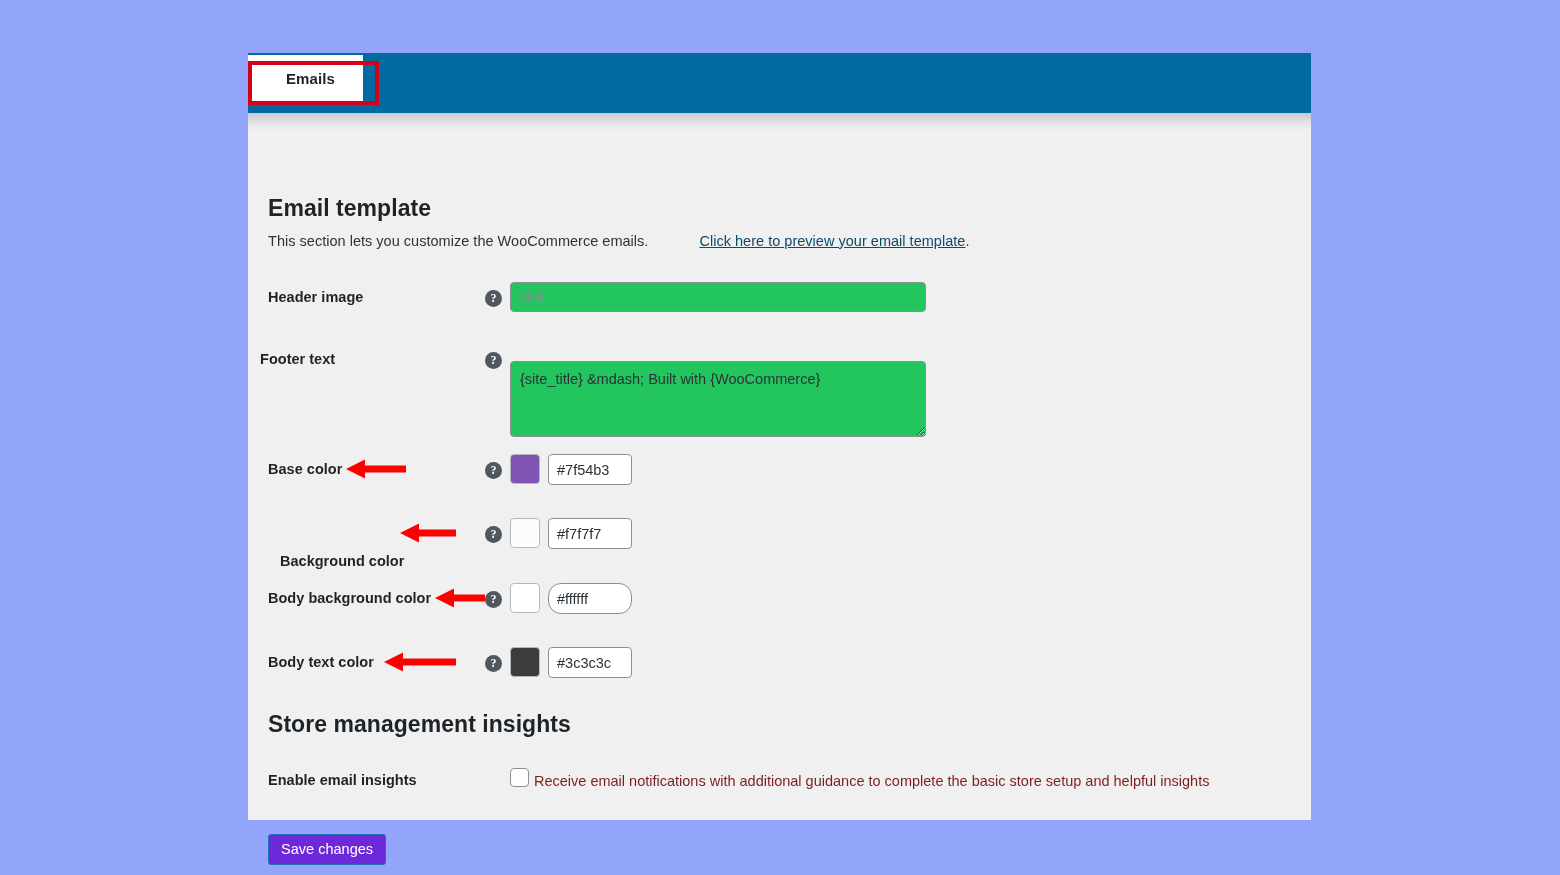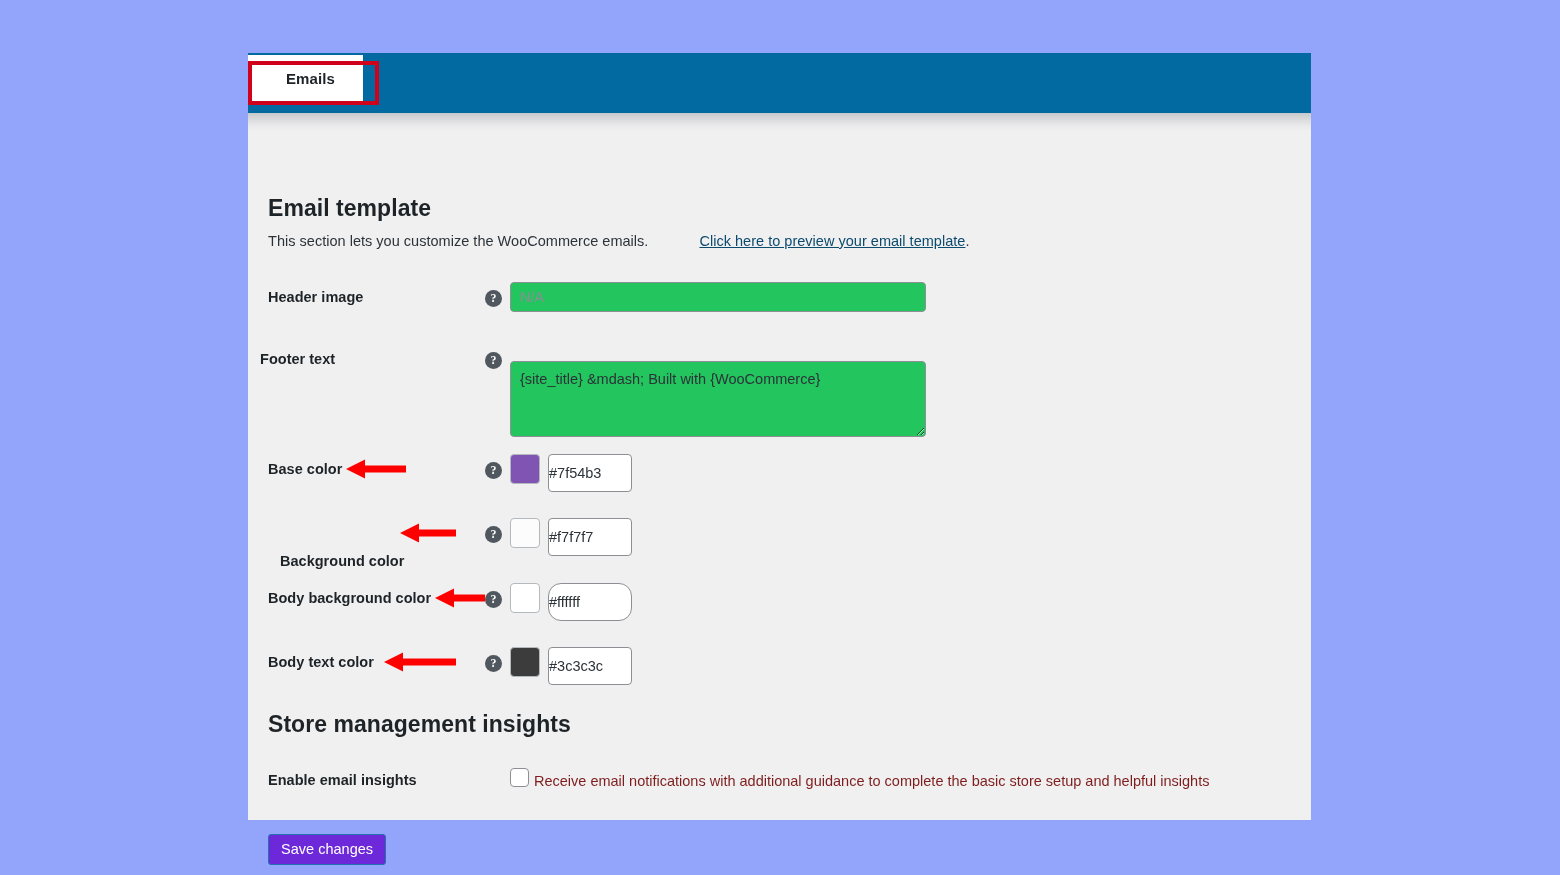--- a/index.html
+++ b/index.html
@@ -158,28 +158,28 @@
     box-sizing: border-box;
     border: 1px solid #b4b9be;
     border-radius: 4px;
     cursor: pointer;
   }
 
   .color-input {
     position: absolute;
     box-sizing: border-box;
     width: 84px;
-    height: 38px;
+    height: 31px;
     border: 1px solid #8c8f94;
     border-radius: 4px;
     background: #ffffff;
     font-family: "Liberation Sans", sans-serif;
     font-size: 14.5px;
     color: #2c3338;
-    padding: 0 0;
+    padding: 0 8px;
     outline: none;
   }
 
   
   .checkbox {
     position: absolute;
     width: 19px;
     height: 19px;
     box-sizing: border-box;
     border: 1px solid #8c8f94;

